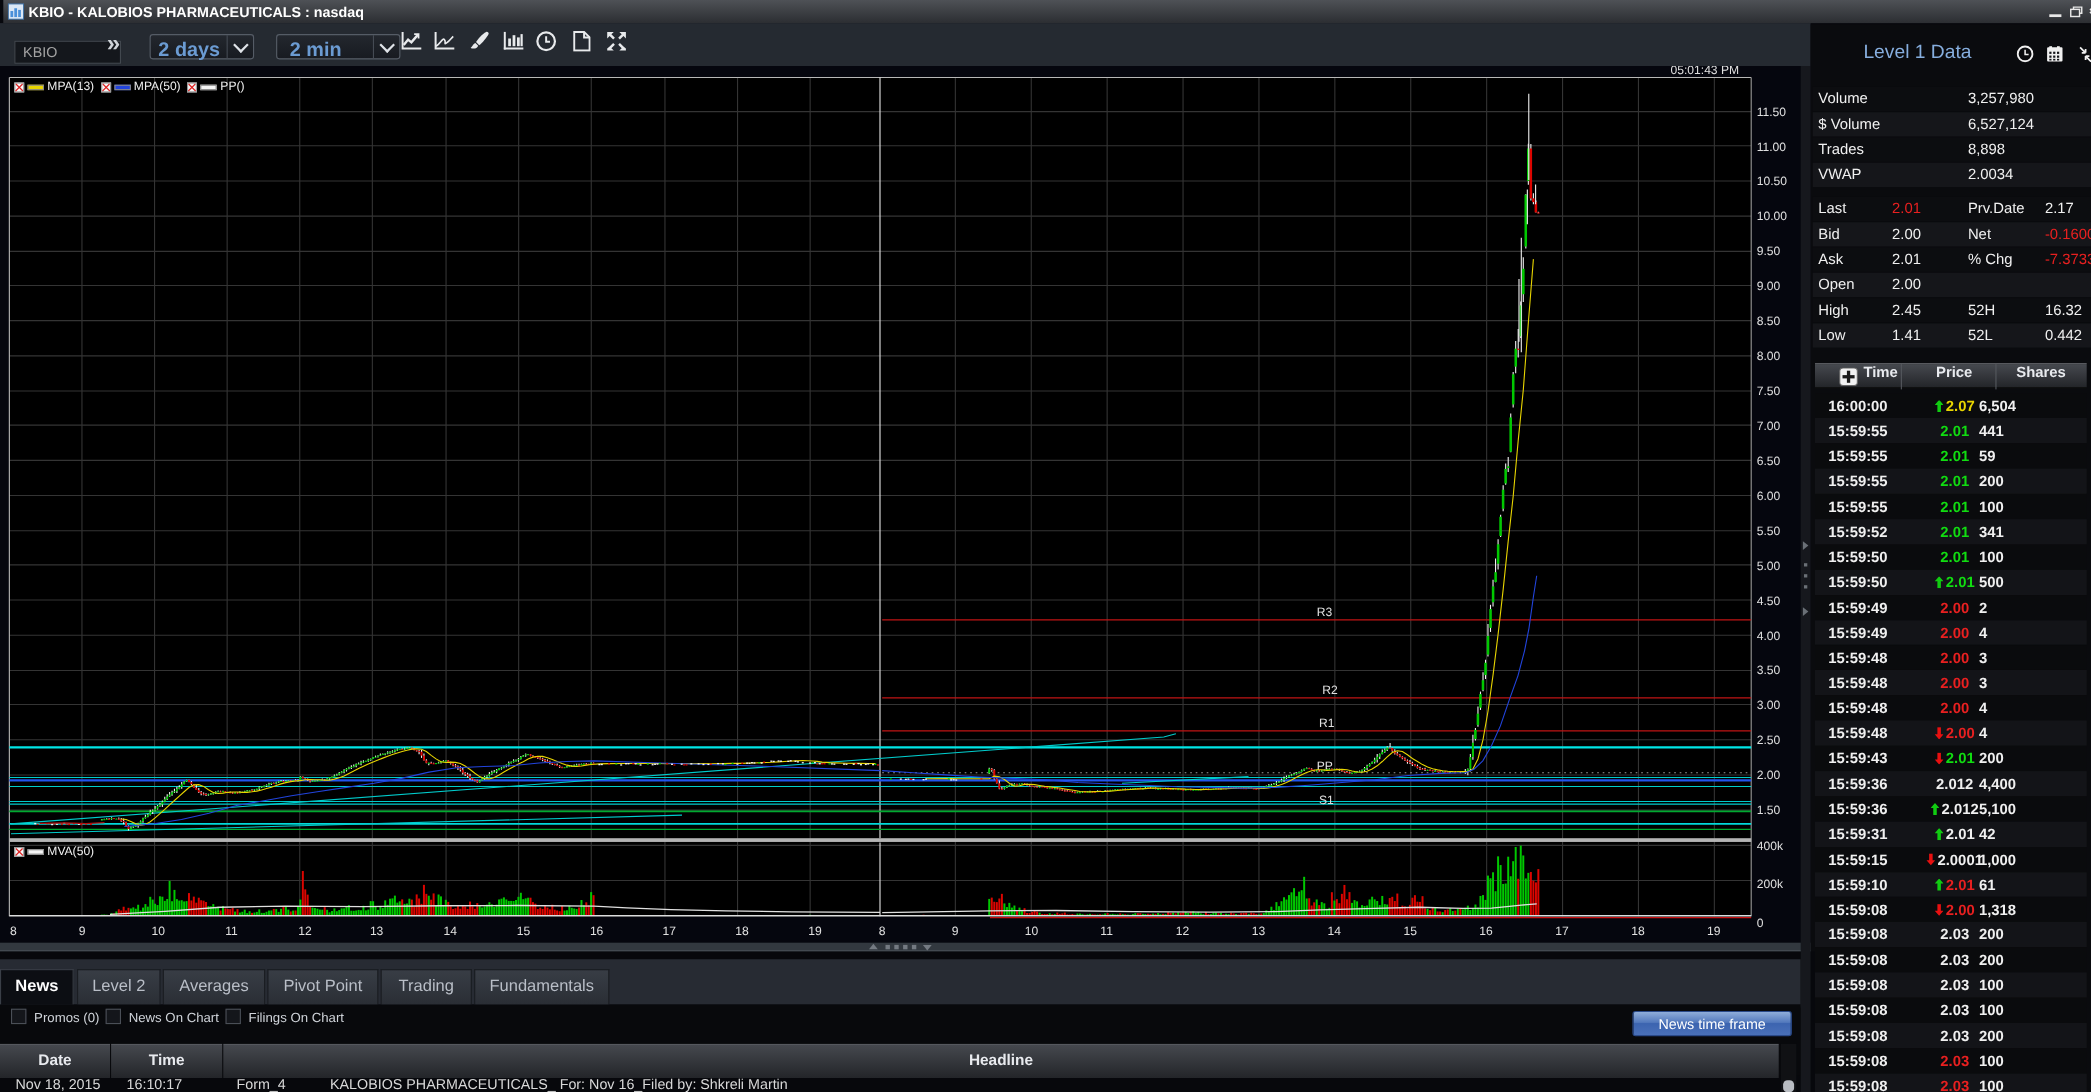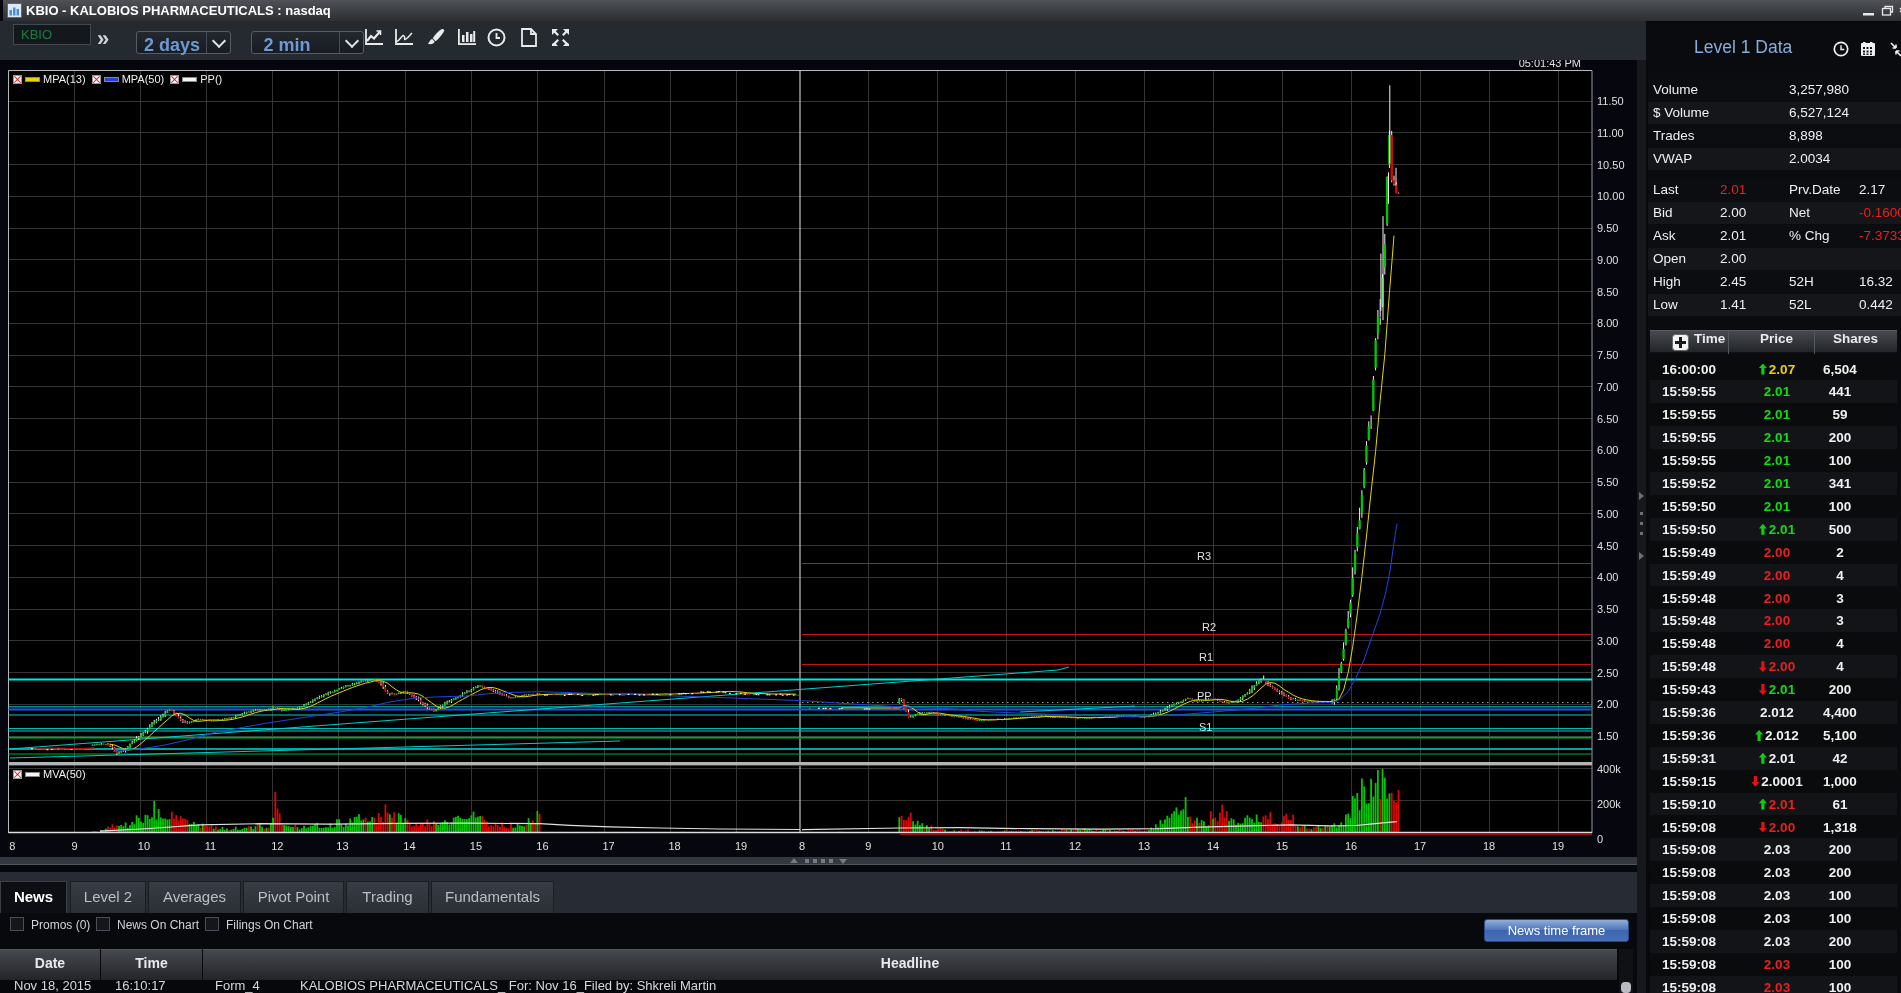--- a/index.html
+++ b/index.html
@@ -1,22 +1,22 @@
 <!DOCTYPE html>
 <html><head><meta charset="utf-8"><style>
 *{margin:0;padding:0;box-sizing:border-box}
 html,body{width:1901px;height:993px;overflow:hidden;background:#07080d;
  font-family:"Liberation Sans",sans-serif;-webkit-font-smoothing:antialiased}
 .abs{position:absolute}
 .ax{font-size:11px;fill:#e0e0e0;font-family:"Liberation Sans",sans-serif}
 #titlebar{position:absolute;left:3px;top:0;width:1901px;height:21px;
  background:linear-gradient(#4e5156,#2c2e32);color:#fff;font-size:13px;font-weight:bold}
 #toolbar{position:absolute;left:0;top:21px;width:1646px;height:39px;background:#252a31}
-.tbinput{position:absolute;left:13px;top:3px;width:78px;height:21px;background:#14171c;
- border:1px solid #42484f;color:#15803d;font-size:13px;line-height:19px;padding-left:7px}
+.tbinput{position:absolute;left:13px;top:16px;width:97px;height:21px;background:#14171c;
+ border:1px solid #42484f;color:#a3a3a3;font-size:13px;line-height:19px;padding-left:7px}
 .dd{position:absolute;top:10px;height:23px;background:linear-gradient(#23272e,#181b21);
  border:1px solid #555c66;border-radius:3px;color:#6b9bd2;font-size:18px;font-weight:bold}
 .dd .lbl{position:absolute;left:0;top:3px;width:70px;text-align:center}
 .dd .chev{position:absolute;right:0;top:0;width:24px;height:21px;border-left:1px solid #454b54}
 .chev:after{content:"";position:absolute;left:7px;top:6px;width:8px;height:8px;
  border-right:2px solid #dfe3e8;border-bottom:2px solid #dfe3e8;transform:rotate(45deg);margin-top:-2px}
 .ticon{position:absolute;top:7px}
 #chartwin{position:absolute;left:0;top:60px;width:1650px;height:805px;background:#05060e}
 .legend{position:absolute;font-size:11px;color:#f0f0f0;display:flex;align-items:center;gap:3px}
 .xbox{width:9px;height:9px;background:#f8f8f8;border:1px solid #999;position:relative;display:inline-block}
@@ -27,21 +27,21 @@
 #rightpanel{position:absolute;left:1646px;top:22px;width:255px;height:971px;background:#0a0b0e;color:#f0f0f0}
 .l1row{position:absolute;left:2px;width:253px;height:22px;font-size:13.5px;line-height:22px}
 .l1c1{position:absolute;left:5px}.l1c2{position:absolute;left:72px}
 .l1c3{position:absolute;left:141px}.l1c4{position:absolute;left:211px}
 .tshead{position:absolute;left:4px;width:247px;height:23px;
  background:linear-gradient(#46494f,#232529);border-top:1px solid #57595e;border-bottom:1px solid #111;
  font-size:13.5px;font-weight:bold;color:#e8eaee}
 .tsrow{position:absolute;left:4px;width:247px;height:22.9px;font-size:13.5px;font-weight:bold;line-height:23px}
 .tst{position:absolute;left:0;width:78px;text-align:center}
 .tsp{position:absolute;left:86px;width:82px;text-align:center}
-.tss{position:absolute;right:16px;width:82px;text-align:center}
+.tss{position:absolute;right:16px;width:82px;text-align:left}
 .red{color:#e82020}.grn{color:#11dd11}.yel{color:#e8d500}
 .arr{display:inline-block;width:8px;height:11px;position:relative;top:1px;margin-right:2px}
 .aup{background:#11cc11;clip-path:polygon(50% 0,100% 42%,70% 42%,70% 100%,30% 100%,30% 42%,0 42%)}
 .adn{background:#e81010;clip-path:polygon(50% 100%,100% 58%,70% 58%,70% 0,30% 0,30% 58%,0 58%)}
 #newspanel{position:absolute;left:0;top:865px;width:1650px;height:128px;background:#07080c}
 .tab{position:absolute;top:16px;height:32px;background:linear-gradient(#383d45,#2a2e35);
  color:#b9bec7;font-size:15px;text-align:center;border:1px solid #1a1d22;border-bottom:none}
 .tab.active{background:#0c0e13;color:#fff;border-color:#3a3f47;font-weight:bold}
 .cbx{position:absolute;top:52px;width:14px;height:14px;background:#14161b;border:1px solid #4a4f57}
 .cblbl{position:absolute;top:53px;font-size:12px;color:#cfd3d9}

